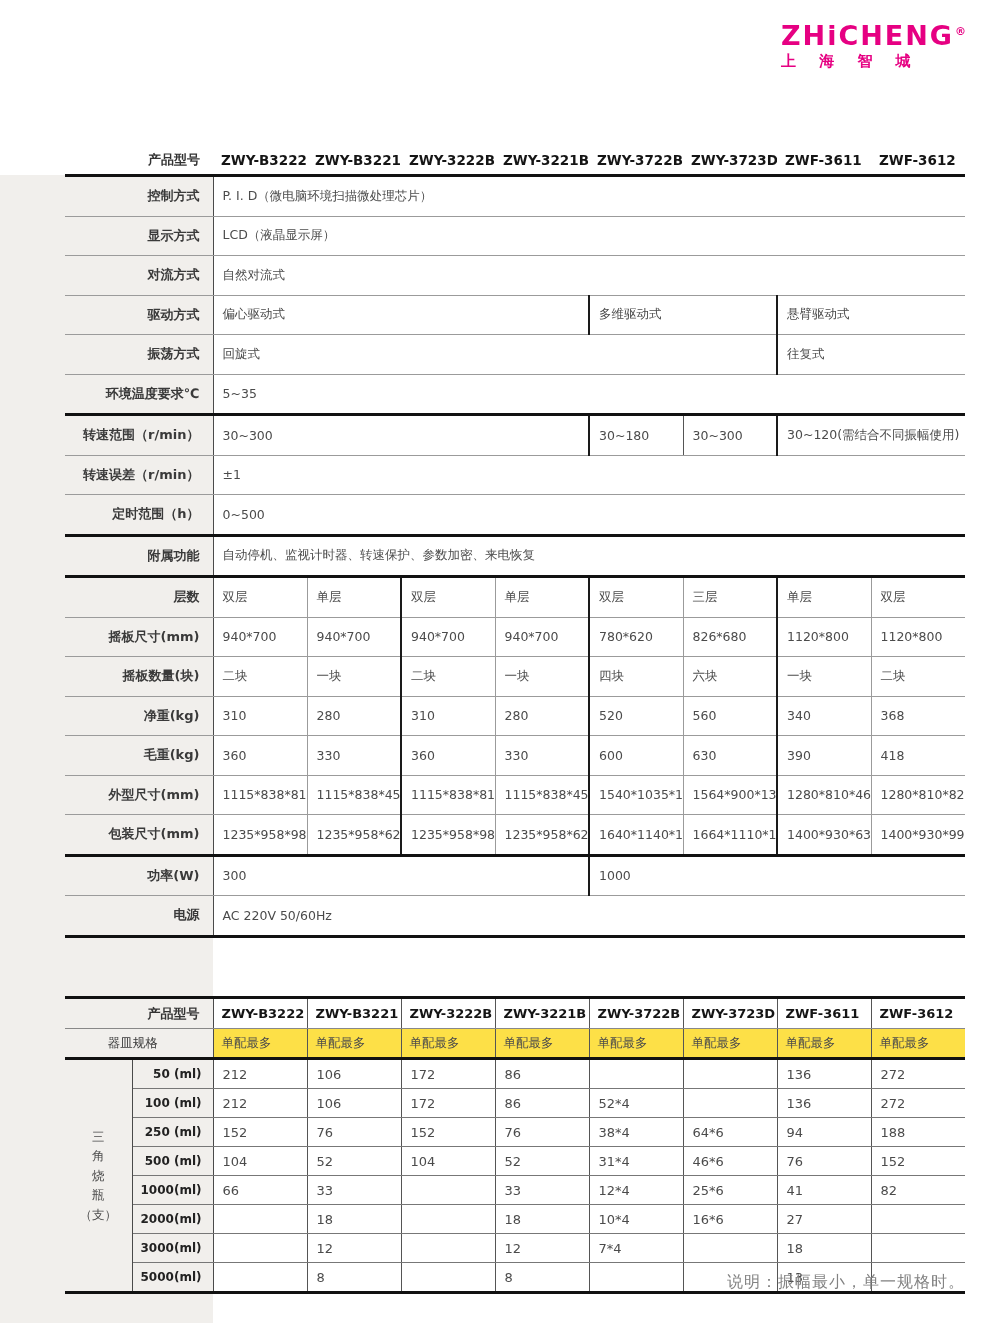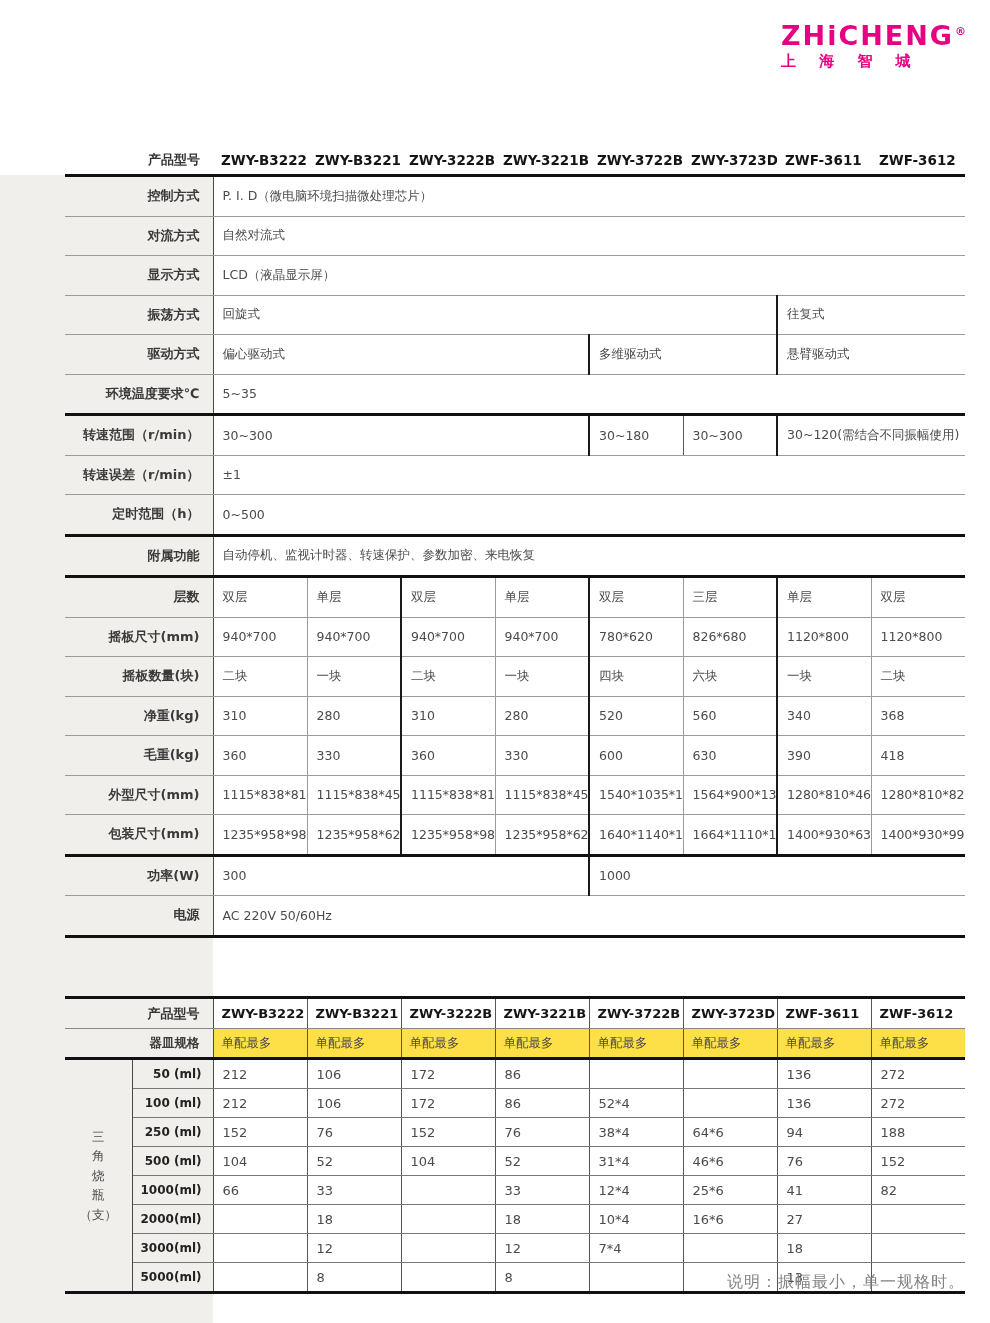--- a/index.html
+++ b/index.html
@@ -30,21 +30,21 @@
   .t1 td.bk{border-right:2px solid #1a1a1a;}
   .t1 td.bd{border-right:1px solid #555;}
   .t1 td.bg{border-right:1px solid #9b9b9b;}
 
   
   .t2{position:absolute;left:65px;top:996px;width:900px;border-top:3px solid #111;}
   .t2 th.hlabel{height:27px;text-align:right;padding-right:13px;font-size:13px;font-weight:700;color:#333;
                 border-right:1px solid #4a4a4a;border-bottom:1px solid #888;}
   .t2 th.hmodel{height:27px;text-align:left;padding-left:8px;font-size:13px;font-weight:700;color:#151515;
                 border-right:1px solid #555;border-bottom:1px solid #888;}
-  .t2 th.shlabel{height:26px;text-align:right;padding-right:13px;font-size:12.5px;font-weight:700;color:#3a3a3a;
+  .t2 th.shlabel{height:26px;text-align:center;padding-right:13px;font-size:12.5px;font-weight:400;color:#3a3a3a;
                  border-right:1px solid #4a4a4a;border-bottom:3px solid #111;}
   .t2 td.shval{height:26px;text-align:left;padding-left:8px;font-size:12.5px;color:#4b4b4b;
                border-right:1px solid #555;border-bottom:3px solid #111;background:#fde047;}
   .t2 td.grp{vertical-align:middle;text-align:center;font-size:12.5px;color:#4b4b4b;
              border-right:1px solid #4a4a4a;border-bottom:3px solid #111;background:transparent;line-height:1.55;}
   .t2 td.size{height:26px;text-align:right;padding-right:11px;font-size:12px;font-weight:700;color:#222;
               border-right:1px solid #4a4a4a;border-bottom:1px solid #777;background:transparent;padding-left:8px;}
   .t2 td.cval{height:26px;text-align:left;padding-left:9px;font-size:13px;color:#4b4b4b;
               border-right:1px solid #555;border-bottom:1px solid #777;background:#fff;}
   .t2 tr.last td.size{border-bottom:3px solid #111;}
@@ -89,37 +89,37 @@
           <th class="hmodel">ZWF-3611</th>
           <th class="hmodel">ZWF-3612</th>
         </tr>
       </thead>
     <tbody>
         <tr class="thin">
           <td class="lbl">控制方式</td>
           <td class="val" colspan="8">P. I. D（微电脑环境扫描微处理芯片）</td>
         </tr>
         <tr class="thin">
+          <td class="lbl">显示方式</td>
+          <td class="val" colspan="8">LCD（液晶显示屏）</td>
+        </tr>
+        <tr class="thin">
           <td class="lbl">对流方式</td>
           <td class="val" colspan="8">自然对流式</td>
-        </tr>
-        <tr class="thin">
-          <td class="lbl">显示方式</td>
-          <td class="val" colspan="8">LCD（液晶显示屏）</td>
-        </tr>
-        <tr class="thin">
-          <td class="lbl">振荡方式</td>
-          <td class="val bk" colspan="6">回旋式</td>
-          <td class="val" colspan="2">往复式</td>
         </tr>
         <tr class="thin">
           <td class="lbl">驱动方式</td>
           <td class="val bk" colspan="4">偏心驱动式</td>
           <td class="val bk" colspan="2">多维驱动式</td>
           <td class="val" colspan="2">悬臂驱动式</td>
+        </tr>
+        <tr class="thin">
+          <td class="lbl">振荡方式</td>
+          <td class="val bk" colspan="6">回旋式</td>
+          <td class="val" colspan="2">往复式</td>
         </tr>
         <tr class="thick">
           <td class="lbl">环境温度要求℃</td>
           <td class="val" colspan="8">5~35</td>
         </tr>
         <tr class="thin">
           <td class="lbl">转速范围（r/min）</td>
           <td class="val bk" colspan="4">30~300</td>
           <td class="val bd">30~180</td>
           <td class="val bk">30~300</td>

